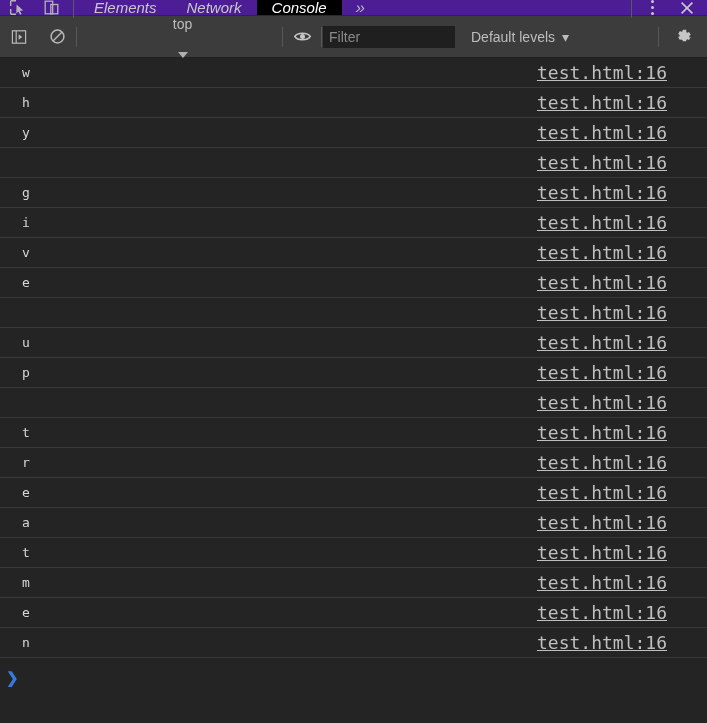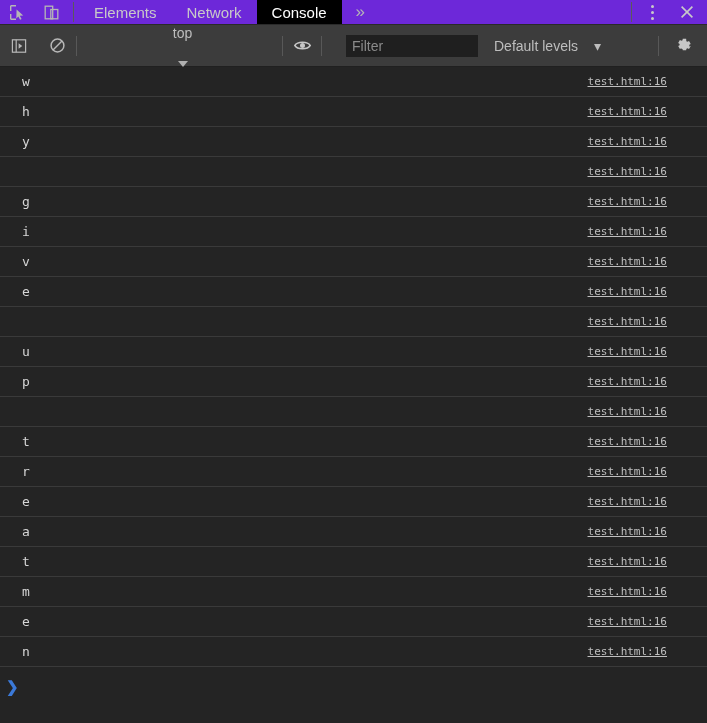--- a/index.html
+++ b/index.html
@@ -5,25 +5,26 @@
   * { box-sizing: border-box; margin: 0; padding: 0; }
   html, body {
     width: 707px; height: 723px;
     background: #242424;
     font-family: "Liberation Sans", sans-serif;
     overflow: hidden;
   }
 
   
   .tabbar {
-    height: 25px;
-    background: #6d28d9;
+    height: 16px;
+    background: #4c1d95;
     display: flex;
     align-items: stretch;
     border-bottom: 1px solid #2a2a2a;
+    font-style: italic;
   }
   .tb-icon {
     width: 34px;
     display: flex; align-items: center; justify-content: center;
     color: #b6b6b6;
   }
   .tb-icon svg { display: block; }
   .tb-sep {
     width: 1px; height: 20px; align-self: center;
     background: #5a5a5a; margin: 0 5px;
@@ -87,25 +88,25 @@
     border-top: 6px solid #b0b0b0;
   }
   .filter-input {
     width: 132px; height: 22px;
     background: #1f1f1f;
     border: none;
     color: #d0d0d0;
     font-family: "Liberation Sans", sans-serif;
     font-size: 14px;
     padding: 0 6px;
-    margin-left: 24px;
+    margin-left: 1px;
   }
   .filter-input::placeholder { color: #8a8a8a; }
   .levels {
-    display: flex; align-items: flex-start; gap: 16px;
+    display: flex; align-items: flex-start; gap: 7px;
     margin-left: 16px;
     color: #bdbdbd; font-size: 14px;
   }
   .toolbar-spacer { flex: 1; }
   .gear { width: 48px; display: flex; align-items: center; justify-content: center; color: #c7c7c7; }
 
   
   .console-body {
     background: #242424;
     height: 605px;
@@ -122,21 +123,21 @@
   .log-msg {
     flex: 1;
     color: #d6d6d6;
     font-family: "DejaVu Sans Mono", monospace;
     font-size: 13px;
     white-space: pre;
   }
   .log-src {
     color: #bfbfbf;
     font-family: "DejaVu Sans Mono", monospace;
-    font-size: 11px;
+    font-size: 18px;
     text-decoration: underline;
     white-space: nowrap;
   }
 
   
   .prompt {
     height: 30px;
     display: flex;
     align-items: center;
     padding-left: 6px;

